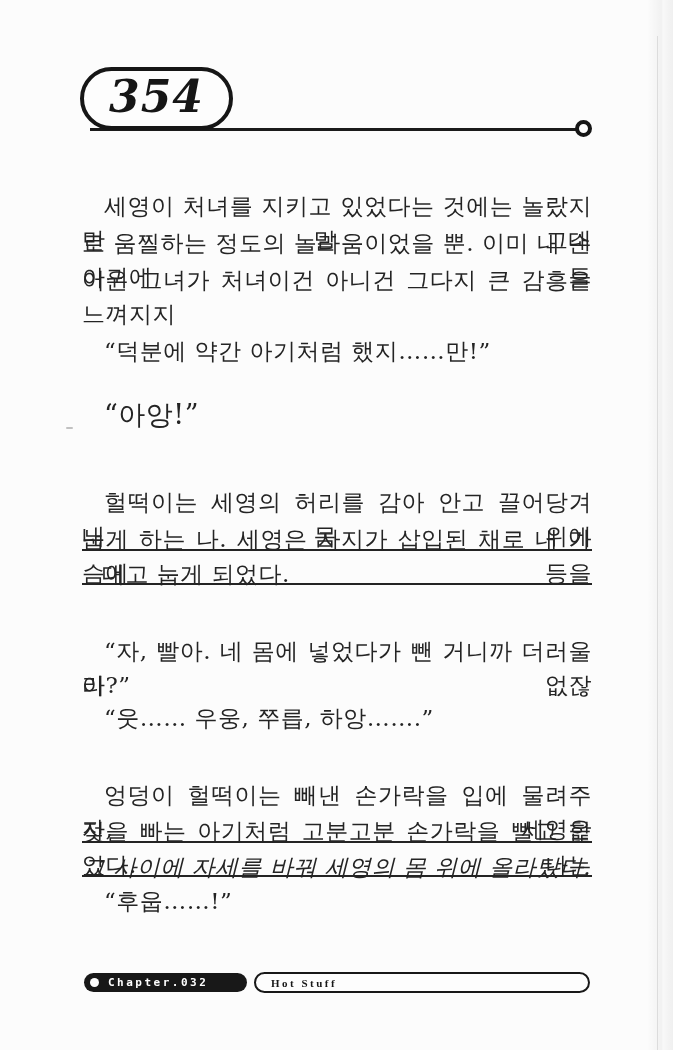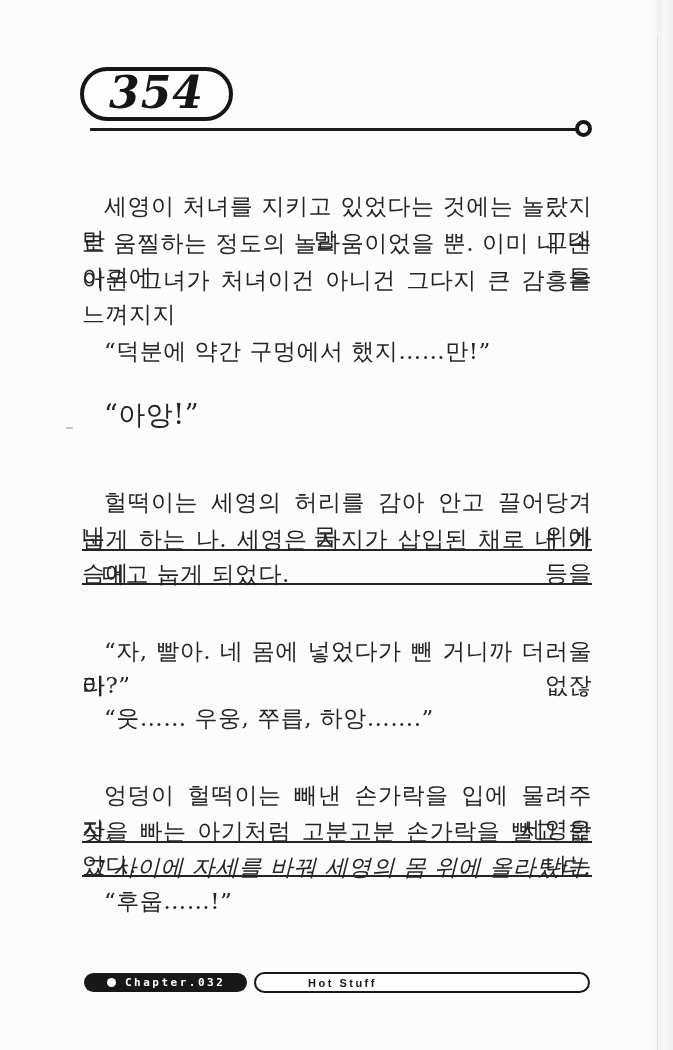--- a/index.html
+++ b/index.html
@@ -18,21 +18,21 @@
     background: linear-gradient(to right, rgba(0,0,0,0) 0%, rgba(0,0,0,0.045) 55%, rgba(0,0,0,0.015) 62%, rgba(0,0,0,0.05) 100%);
   }
   .edge-line {
     position: absolute; top: 36px; right: 15px;
     width: 1px; height: 1014px;
     background: #dcdcdc;
   }
   
   .badge {
     position: absolute; left: 80px; top: 67px;
-    width: 153px; height: 54px;
+    width: 153px; height: 63px;
     border: 4px solid #161616;
     border-radius: 34px;
     background: #fdfdfd;
     box-sizing: border-box;
     display: flex; align-items: center; justify-content: center;
     z-index: 2;
   }
   .badge-num {
     font-family: "DejaVu Serif", serif;
     font-weight: bold; font-style: italic;
@@ -84,21 +84,21 @@
     position: absolute; left: 66px; top: 427px;
     width: 7px; height: 2px; background: #9a9a9a;
     opacity: 0.6; border-radius: 1px;
   }
   
   .chapter-pill {
     position: absolute; left: 84px; top: 973px;
     width: 163px; height: 19px;
     background: #181818; border-radius: 10px;
     display: flex; align-items: center;
-    padding-left: 23px; box-sizing: border-box;
+    padding-left: 6px; box-sizing: border-box;
   }
   .chapter-dot {
     width: 9px; height: 9px; border-radius: 50%;
     background: #fdfdfd; margin-right: 9px; flex: 0 0 auto;
   }
   .chapter-text {
     font-family: "DejaVu Sans Mono", monospace;
     font-weight: bold; font-size: 11px;
     letter-spacing: 2.5px; color: #ffffff;
     white-space: nowrap;
@@ -106,42 +106,41 @@
   .title-pill {
     position: absolute; left: 254px; top: 972px;
     width: 336px; height: 21px;
     background: #fdfdfd;
     border: 2px solid #181818; border-radius: 11px;
     box-sizing: border-box;
     display: flex; align-items: center;
     padding-left: 15px;
   }
   .title-text {
-    font-family: Liberation Sans, sans-serif;
+    font-family: Liberation Serif, serif;
     font-weight: bold; font-size: 11px;
     letter-spacing: 2.5px; color: #181818;
     white-space: nowrap;
-    margin-left: 37px;
   }
 </style>
 </head>
 <body>
 
 <div class="page">
 
   <div class="rule"></div>
   <div class="ring"></div>
   <div class="badge">
     <span class="badge-num">354</span>
   </div>
 
   <div class="line l1 indent just">세영이 처녀를 지키고 있었다는 것에는 놀랐지만 말 그대</div>
   <div class="line l3 just">어온 그녀가 처녀이건 아니건 그다지 큰 감흥은 느껴지지</div>
   <div class="line l2 just">로 움찔하는 정도의 놀라움이었을 뿐. 이미 내 손아귀에 들</div>
-  <div class="line l5 indent">“덕분에 약간 구멍에서 했지……만!”</div>
+  <div class="line l5 indent">“덕분에 약간 아기처럼 했지……만!”</div>
   <div class="line l6 indent big">“아앙!”</div>
   <div class="line l7 indent just">헐떡이는 세영의 허리를 감아 안고 끌어당겨 내 몸 위에</div>
   <div class="line l8 just">눕게 하는 나. 세영은 자지가 삽입된 채로 내 가슴에 등을</div>
   <div class="line l9">대고 눕게 되었다.</div>
   <div class="line l10 indent just">“자, 빨아. 네 몸에 넣었다가 뺀 거니까 더러울 리 없잖</div>
   <div class="line l11">아?”</div>
   <div class="line l12 indent">“웃…… 우웅, 쭈릅, 하앙…….”</div>
   <div class="line l13 indent just">엉덩이 헐떡이는 빼낸 손가락을 입에 물려주자, 세영은</div>
   <div class="line l14 just">젖을 빠는 아기처럼 고분고분 손가락을 빨고 핥았다. 나는</div>
   <div class="line l15">그 사이에 자세를 바꿔 세영의 몸 위에 올라탔다.</div>

